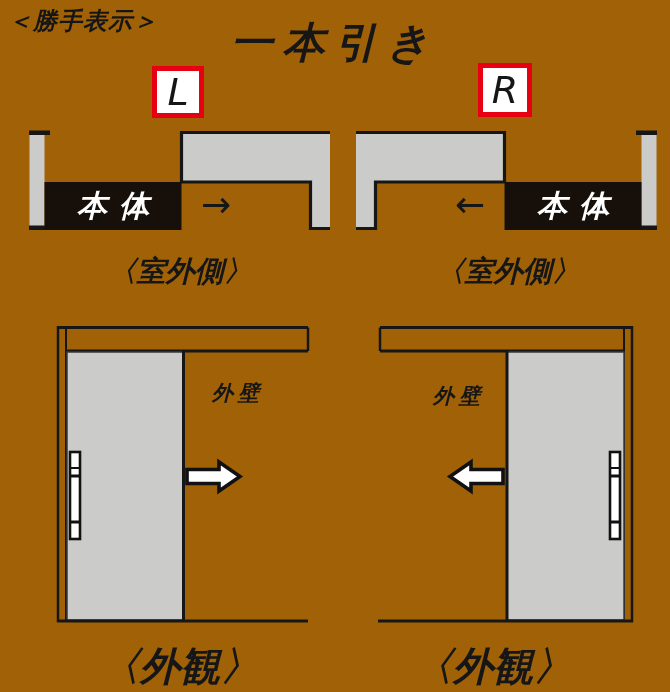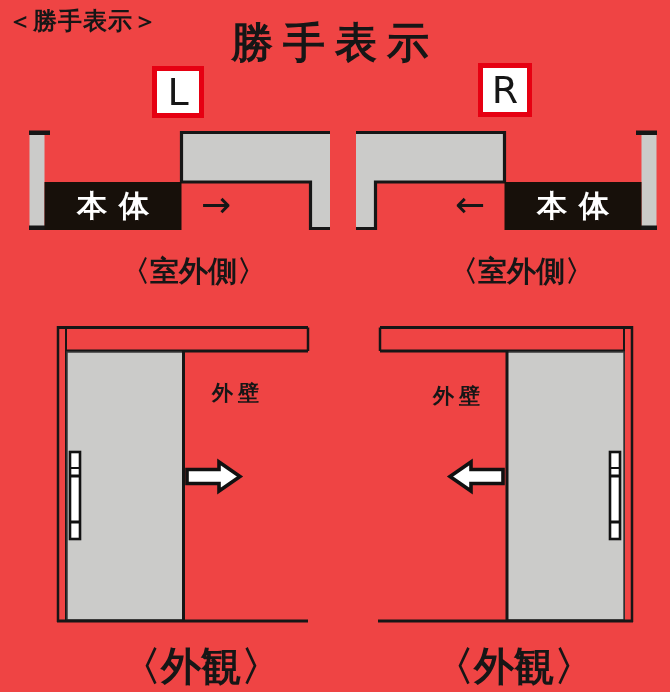--- a/index.html
+++ b/index.html
@@ -1,46 +1,47 @@
 <!DOCTYPE html>
 <html><head>
 <meta charset="utf-8">
 <style>
   html,body { margin:0; padding:0; background:#fff; }
   .canvas {
-    position:relative; width:670px; height:692px; background:#ef4444;
+    position:relative; width:670px; height:692px; background:#a16207;
     font-family:"DejaVu Sans","Liberation Sans",sans-serif; color:#161616;
     overflow:hidden;
+    font-style:italic;
   }
   .abs { position:absolute; }
   .note { left:8px; top:5px; font-size:24px; font-weight:bold; letter-spacing:1px; }
   .title { left:0; right:0; top:15px; text-align:center; font-size:42px; font-weight:bold; letter-spacing:10px; }
   .handing-box {
     width:52px; height:52px; border:5px solid #e60012; box-sizing:border-box;
     display:flex; align-items:center; justify-content:center;
     font-size:38px; line-height:1; color:#161616; background:#fff;
   }
   #box-l { left:152px; top:66px; }
   #box-r { left:478px; top:63px; height:54px; width:54px; }
-  .caption { font-weight:bold; white-space:nowrap;margin-left:21px; }
+  .caption { text-align:center; font-weight:bold; white-space:nowrap; }
   .cap-plan { top:252px; width:160px; font-size:29px; }
   #cap-plan-l { left:100px; }
   #cap-plan-r { left:428px; }
   .cap-elev { top:639px; width:160px; font-size:40px; }
   #cap-elev-l { left:100px; }
   #cap-elev-r { left:413px; }
   svg { display:block; }
 </style>
 </head>
 <body>
 
 <div class="canvas">
 
   <div class="abs note">＜勝手表示＞</div>
-  <div class="abs title">勝手表示</div>
+  <div class="abs title">一本引き</div>
 
   <div class="abs handing-box" id="box-l">
     <span>L</span>
   </div>
   <div class="abs handing-box" id="box-r">
     <span>R</span>
   </div>
 
   <svg class="abs" style="left:29px; top:129px;" width="301" height="103" viewBox="0 0 301 103">
     <rect x="0.5" y="3" width="15" height="96" fill="#cbcbc9"></rect>

